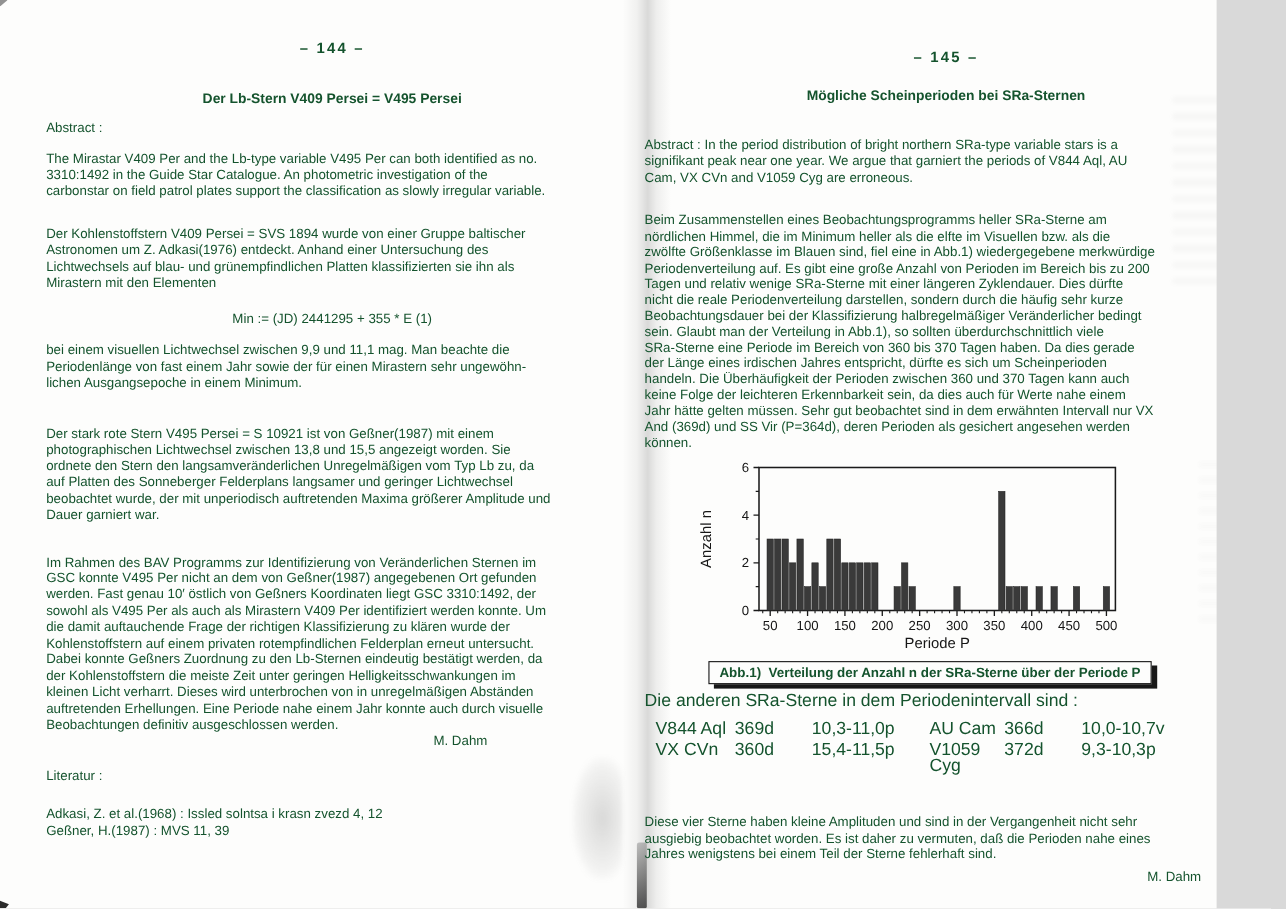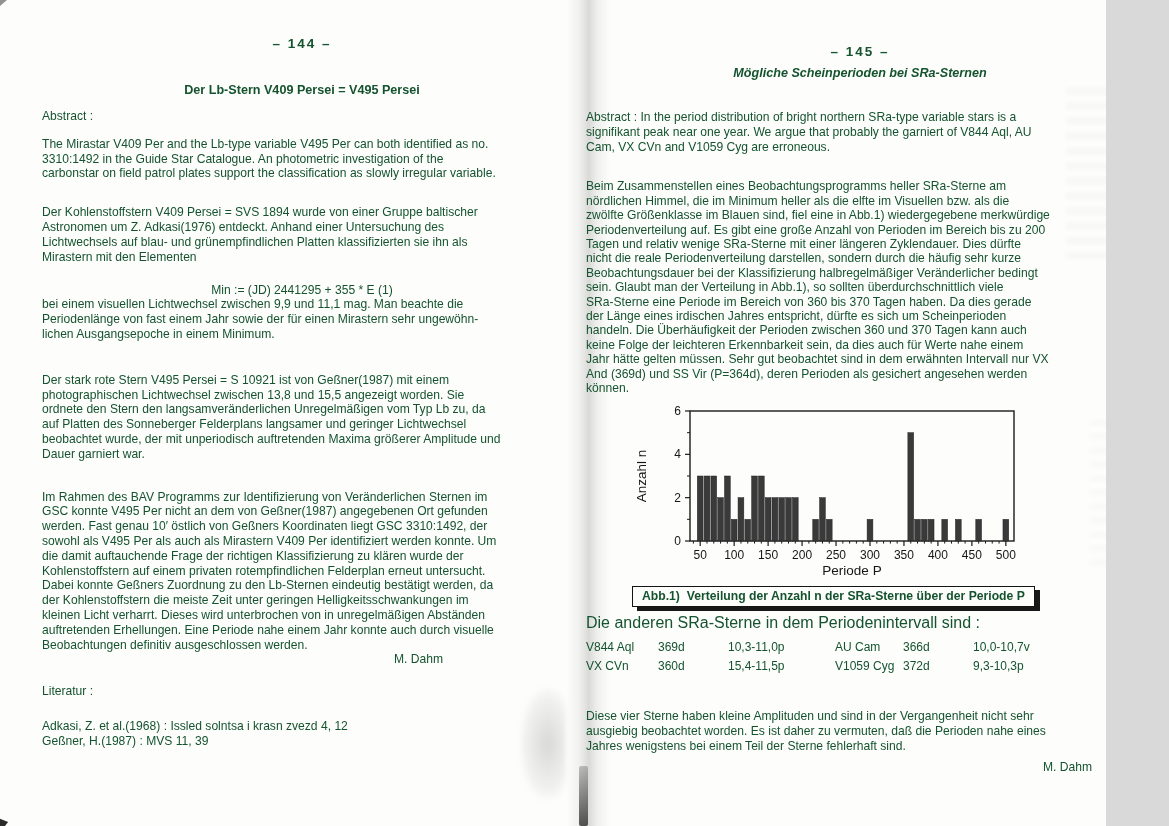--- a/index.html
+++ b/index.html
@@ -43,50 +43,50 @@
     background:repeating-linear-gradient(180deg,rgba(120,120,120,0.08) 0 5px,transparent 5px 14px);
     filter:blur(2px);opacity:.45;
   }
   
   .page{position:absolute;}
   .page-left{left:42px;top:36px;width:520px;}
   .page-right{left:586px;top:44px;width:548px;}
   .pagenum{text-align:center;font-weight:700;font-size:13.5px;letter-spacing:2px;}
   .title{text-align:center;font-weight:700;font-size:12.6px;}
   .page-left .title{margin-top:32px;}
-  .page-right .title{margin-top:7px;font-style:italic;}
+  .page-right .title{margin-top:21px;}
   .para{white-space:pre-line;font-size:12.1px;line-height:14.8px;}
   .body-right{line-height:14.4px;}
   .abstract-label{margin-top:12px;font-size:12.1px;}
   .page-left .abstract{margin-top:13px;}
   .para1{margin-top:24px;}
   .formula{margin-top:19px;text-align:center;font-size:12.1px;}
-  .para2{}
+  .para2{margin-top:14px;}
   .para3{margin-top:31px;}
   .para4{margin-top:28px;}
   .sig-left{margin-left:352px;font-size:12.1px;line-height:14.8px;}
   .lit-label{margin-top:17px;font-size:12.1px;}
   .refs{margin-top:20px;font-size:12.1px;line-height:15.4px;}
   .page-right .abstract{margin-top:30px;}
   .page-right .body-right{margin-top:25px;}
   
   .chart-wrap{margin-top:4px;margin-left:46px;width:460px;}
   svg text{font-family:"Liberation Sans","DejaVu Sans",sans-serif;fill:#161616;}
   .fig-caption{
-    display:inline-block;margin-top:1px;
+    display:inline-block;margin-left:12px;margin-top:1px;
     border:1.4px solid #141414;background:#fdfdfc;
     box-shadow:5px 4px 0 0 #181818;
     padding:2px 9px 3px 9px;
     font-weight:700;font-size:12.2px;white-space:pre;
   }
   .table-intro{margin-top:9px;font-size:16px;}
   .star-table{
-    margin-top:9px;
+    margin-top:9px;margin-left:10px;
     display:grid;grid-template-columns:72px 70px 107px 68px 70px auto;
-    row-gap:3px;font-size:12px;line-height:15.5px;
+    row-gap:3px;font-size:16px;line-height:15.5px;
   }
   .closing{margin-top:35px;}
   .sig-right{text-align:right;padding-right:42px;font-size:12.1px;margin-top:6px;}
 </style>
 </head>
 <body>
 
 <div class="sheet">
 
   <div class="gutter"></div>
@@ -134,21 +134,21 @@
     <div class="refs">
       <div>Adkasi, Z. et al.(1968) : Issled solntsa i krasn zvezd 4, 12</div>
       <div>Geßner, H.(1987) : MVS 11, 39</div>
     </div>
   </div>
 
   <div class="page page-right">
     <div class="pagenum">– 145 –</div>
     <div class="title">Mögliche Scheinperioden bei SRa-Sternen</div>
     <div class="para abstract">Abstract : In the period distribution of bright northern SRa-type variable stars is a
-signifikant peak near one year. We argue that probably the garniert of V844 Aql, AU
+signifikant peak near one year. We argue that garniert the periods of V844 Aql, AU
 Cam, VX CVn and V1059 Cyg are erroneous.</div>
     <div class="para body-right">Beim Zusammenstellen eines Beobachtungsprogramms heller SRa-Sterne am
 nördlichen Himmel, die im Minimum heller als die elfte im Visuellen bzw. als die
 zwölfte Größenklasse im Blauen sind, fiel eine in Abb.1) wiedergegebene merkwürdige
 Periodenverteilung auf. Es gibt eine große Anzahl von Perioden im Bereich bis zu 200
 Tagen und relativ wenige SRa-Sterne mit einer längeren Zyklendauer. Dies dürfte
 nicht die reale Periodenverteilung darstellen, sondern durch die häufig sehr kurze
 Beobachtungsdauer bei der Klassifizierung halbregelmäßiger Veränderlicher bedingt
 sein. Glaubt man der Verteilung in Abb.1), so sollten überdurchschnittlich viele
 SRa-Sterne eine Periode im Bereich von 360 bis 370 Tagen haben. Da dies gerade

